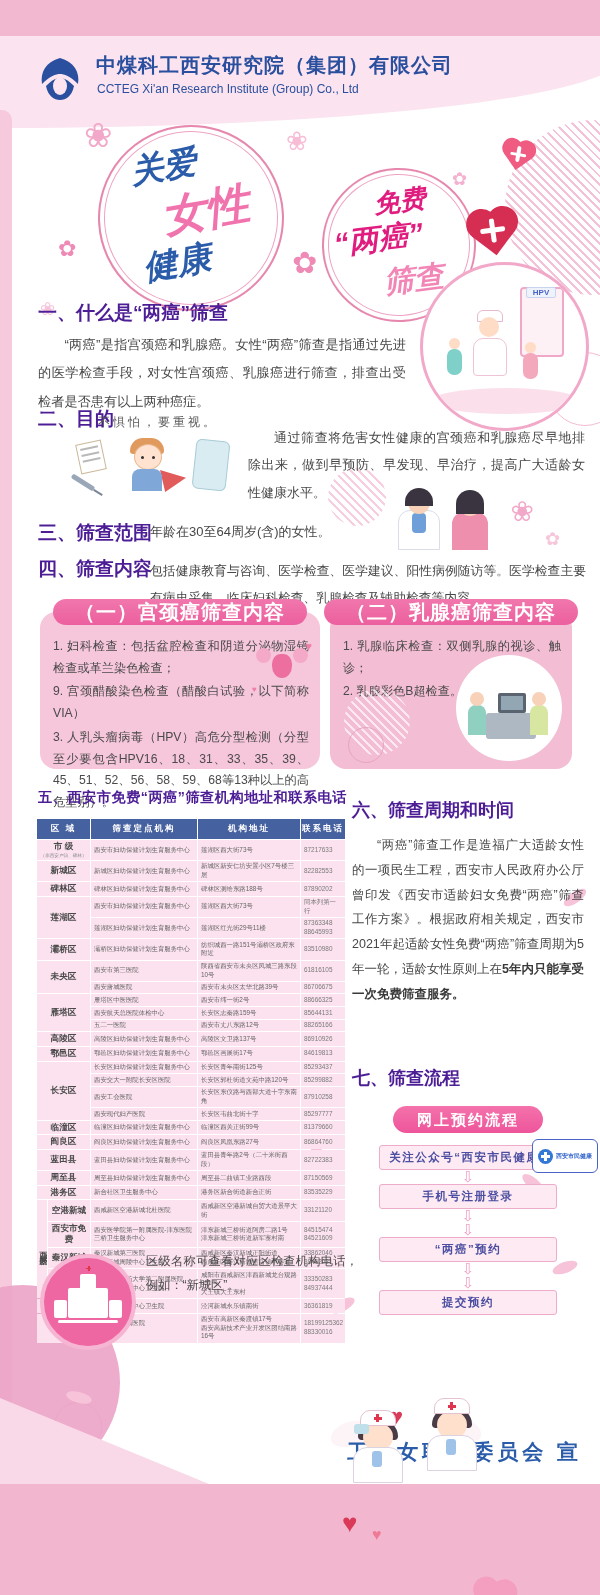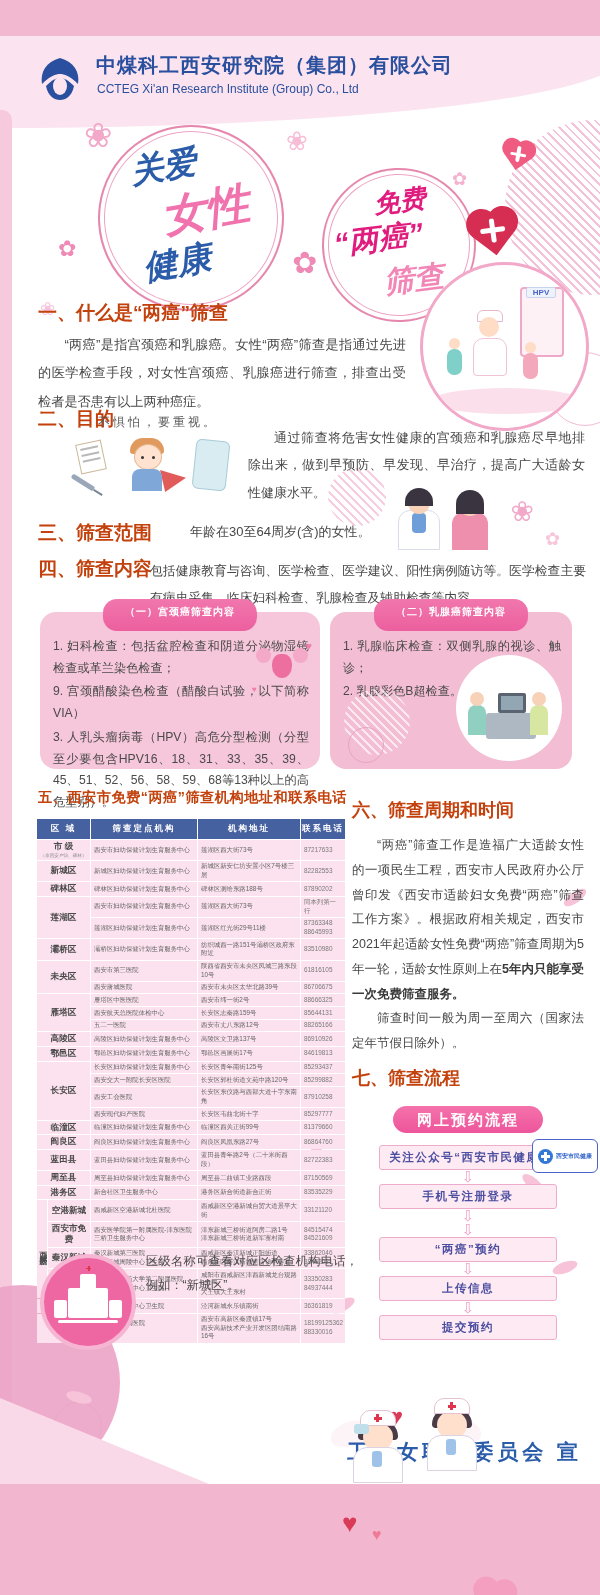--- a/index.html
+++ b/index.html
@@ -42,21 +42,21 @@
   .heart{position:relative;}
   .heart .hbody{position:absolute;left:25%;top:25%;width:50%;height:50%;transform:rotate(45deg);}
   .heart .hbody::before,.heart .hbody::after{content:"";position:absolute;width:100%;height:100%;border-radius:50%;background:inherit;}
   .heart .hbody::before{top:-50%;left:0;}
   .heart .hbody::after{top:0;left:-50%;}
   .heart .cross{position:absolute;left:50%;top:46%;width:40%;height:40%;transform:translate(-50%,-50%);}
   .heart .cross::before,.heart .cross::after{content:"";position:absolute;background:#fff;border-radius:2px;}
   .heart .cross::before{left:40%;top:0;width:20%;height:100%;}
   .heart .cross::after{top:40%;left:0;height:20%;width:100%;}
   
-  .sec-title{font-weight:bold;color:#c2410c;}
+  .sec-title{font-weight:bold;color:#4c1d95;}
   .body-text{color:#474747;text-align:justify;}
   .s1-title{top:300px;left:38px;font-size:19px;}
   .s1-body{top:331px;left:38px;width:368px;font-size:13.2px;line-height:2.15;text-indent:2em;}
   
   .hpv-circle{top:262px;left:420px;width:163px;height:163px;background:#fff;border:3px solid #f2a8c8;border-radius:50%;overflow:hidden;}
   .hpv-floor{position:absolute;bottom:14px;left:8px;width:150px;height:26px;background:#fbe0ec;border-radius:50%;}
   .hpv-door{position:absolute;top:22px;right:22px;width:40px;height:66px;border:2px solid #f0a8c8;border-radius:4px;background:#fdf1f6;}
   .hpv-sign{position:absolute;top:-2px;left:4px;width:28px;font-size:8px;font-weight:bold;color:#4a63c8;background:#eef2fb;border:1px solid #c8d4ef;border-radius:2px;text-align:center;}
   .hpv-nurse-face{position:absolute;top:52px;left:56px;width:20px;height:20px;border-radius:50%;background:#ffdcc6;}
   .hpv-nurse-cap{position:absolute;top:45px;left:54px;width:24px;height:10px;background:#fff;border:1px solid #e8b8cc;border-radius:6px 6px 0 0;}
@@ -76,37 +76,37 @@
   .doodle-eye1{left:85px;}.doodle-eye2{left:96px;}
   .doodle-body{position:absolute;top:55px;left:76px;width:30px;height:22px;background:#7fa8d9;border-radius:8px 8px 0 0;}
   .doodle-cape{position:absolute;top:56px;left:104px;width:26px;height:22px;background:#e25b5b;clip-path:polygon(0 0,100% 35%,20% 100%);}
   .doodle-paper{position:absolute;top:28px;left:22px;width:24px;height:28px;background:#fff;border:1px solid #cbb89a;transform:rotate(-12deg);}
   .doodle-paper i{display:block;height:2px;background:#b9b9b9;margin:4px 3px 0;}
   .doodle-towel{position:absolute;top:26px;left:138px;width:32px;height:48px;background:#d8ecf2;border:1px solid #a8ccd8;border-radius:6px;transform:rotate(6deg);}
   .doodle-syringe{position:absolute;top:66px;left:14px;width:26px;height:5px;background:#9aa7b8;border-radius:2px;transform:rotate(32deg);}
   .doodle-syringe::after{content:"";position:absolute;right:-10px;top:2px;width:10px;height:1.5px;background:#7b8796;}
   
   .s3-title{top:520px;left:38px;font-size:19px;}
-  .s3-body{top:523px;left:150px;font-size:13px;margin-left:40px;}
+  .s3-body{top:523px;left:150px;font-size:13px;}
   .women{top:462px;left:388px;width:190px;height:88px;}
   .w-fig{position:absolute;bottom:0;}
   .w-head{width:22px;height:22px;border-radius:50%;background:#f7d2b8;margin:0 auto;position:relative;z-index:2;}
   .w-hair{position:absolute;top:-4px;left:-3px;width:28px;height:18px;border-radius:14px 14px 0 0;background:#3a3340;}
   .w-body1{width:40px;height:38px;background:#fff;border:1px solid #d8dde8;border-radius:12px 12px 0 0;margin-top:-4px;position:relative;}
   .w-body1::before{content:"";position:absolute;left:13px;top:2px;width:14px;height:20px;background:#6f9fd8;border-radius:4px;}
   .w-body2{width:36px;height:38px;background:#ef8fae;border-radius:12px 12px 0 0;margin-top:-4px;}
   
   .s4-title{top:556px;left:38px;font-size:19px;}
   .s4-body{top:558px;left:150px;width:436px;font-size:12.8px;line-height:2.1;}
   
   .pink-box{background:#f6c6da;border-radius:16px;}
   .pb1{top:612px;left:40px;width:280px;height:157px;}
   .pb2{top:612px;left:330px;width:242px;height:157px;background:#f3bdd3;}
-  .pb-badge{position:absolute;top:-13px;left:50%;transform:translateX(-50%);height:32px;line-height:26px;padding:0 22px;
-            background:linear-gradient(#f177ad,#ec5f9e);border-radius:14px;color:#fff;font-size:10px;font-weight:bold;white-space:nowrap;letter-spacing:1px;}
+  .pb-badge{position:absolute;top:-13px;left:50%;transform:translateX(-50%);height:26px;line-height:26px;padding:0 22px;
+            background:linear-gradient(#f177ad,#ec5f9e);border-radius:14px;color:#fff;font-size:20px;font-weight:bold;white-space:nowrap;letter-spacing:1px;}
   .pb-items{position:absolute;top:22px;left:13px;right:11px;font-size:12.2px;line-height:1.78;color:#4a4a4a;text-align:justify;}
   .pb-items .box-item{margin-top:2px;}
   .uterus{position:absolute;top:34px;right:8px;width:60px;height:44px;}
   .uterus::before,.uterus::after{content:"";position:absolute;top:2px;width:15px;height:15px;border-radius:50%;background:#f5a9c8;}
   .uterus::before{left:4px;}.uterus::after{right:4px;}
   .uterus .u-mid{position:absolute;top:8px;left:20px;width:20px;height:24px;background:#ec6f9f;border-radius:50% 50% 60% 60%;}
   .uterus .u-h{position:absolute;color:#ee7fa8;font-size:11px;}
   .uterus .u-h::before{content:"♥";}
   .us-circle{position:absolute;right:10px;bottom:8px;width:106px;height:106px;background:#fff;border-radius:50%;overflow:hidden;}
   .us-desk{position:absolute;bottom:22px;left:30px;width:50px;height:26px;background:#aeb8c2;border-radius:3px;}
@@ -736,21 +736,20 @@
             <div>88330016</div>
           </td>
         </tr>
       </tbody>
     </table>
 </div>
 
 <div class="abs sec-title s6-title">六、筛查周期和时间</div>
 <div class="abs body-text s6-body">
   <p><span>“两癌”筛查工作是造福广大适龄女性的一项民生工程，西安市人民政府办公厅曾印发《西安市适龄妇女免费“两癌”筛查工作方案》。根据政府相关规定，西安市2021年起适龄女性免费“两癌”筛查周期为5年一轮，适龄女性原则上在</span><b>5年内只能享受一次免费筛查服务。</b></p>
-  <p>筛查时间一般为周一至周六（国家法定年节假日除外）。</p>
 </div>
 
 <div class="abs sec-title s7-title">七、筛查流程</div>
 <div class="abs flow" id="flow">
   <div class="flow-badge">网上预约流程</div>
 <div class="flow-row">
       <div class="flow-box">关注公众号“西安市民健康”</div>
       <div class="wx-badge">
         <span class="wx-logo"></span>
         <span class="wx-text">西安市民健康</span>
@@ -759,23 +758,20 @@
     <div class="flow-arrow">⇩</div>
     <div class="flow-row">
       <div class="flow-box">手机号注册登录</div>
     </div>
     <div class="flow-arrow">⇩</div>
     <div class="flow-arrow">⇩</div>
     <div class="flow-row">
       <div class="flow-box">“两癌”预约</div>
     </div>
     <div class="flow-arrow">⇩</div>
-    <div class="flow-row">
-      <div class="flow-box">上传信息</div>
-    </div>
     <div class="flow-arrow">⇩</div>
     <div class="flow-row">
       <div class="flow-box">提交预约</div>
     </div>
   </div>
 
 <div class="abs tips">
   <div class="hosp">
     <div class="hosp-tower"></div>
     <div class="hosp-cross"></div>

